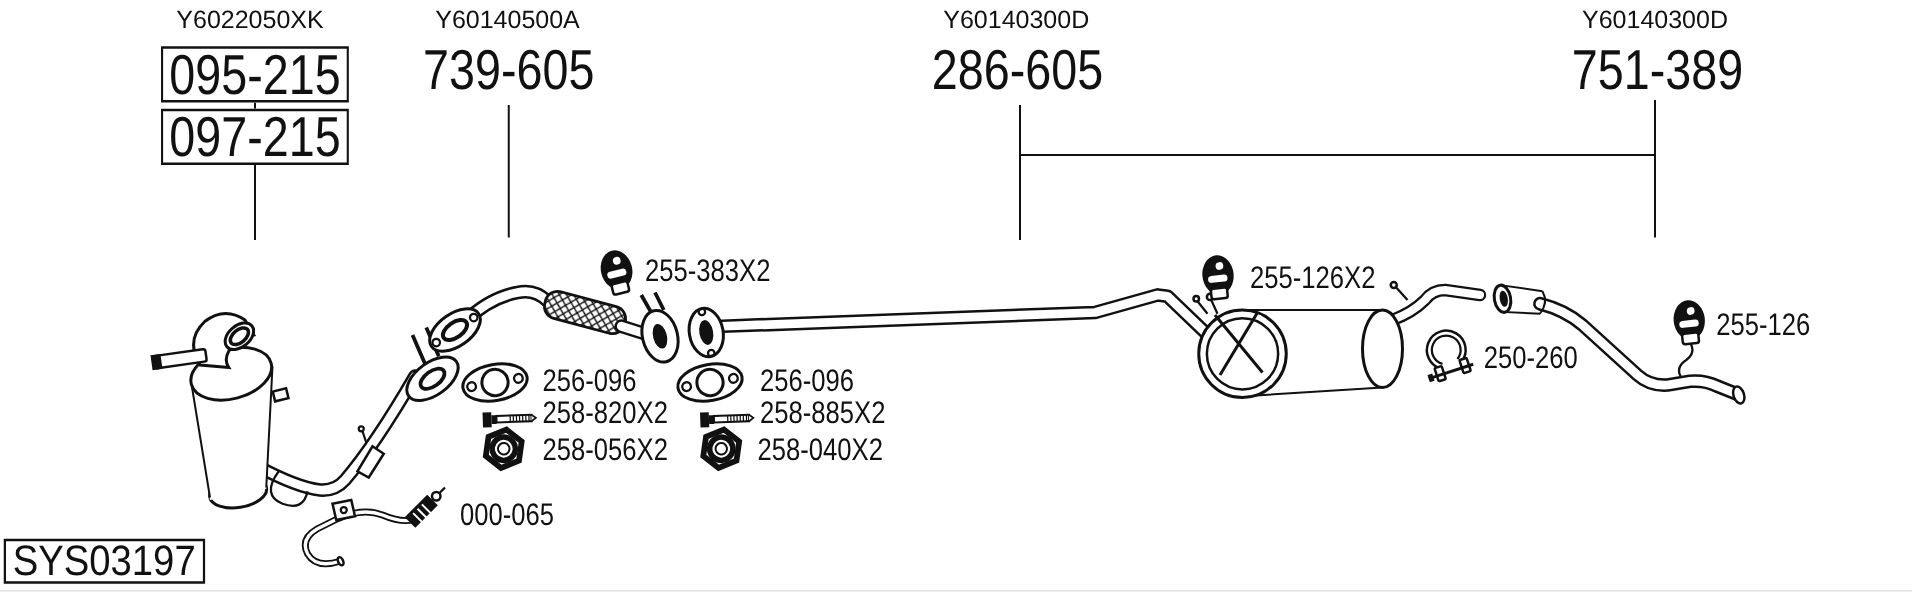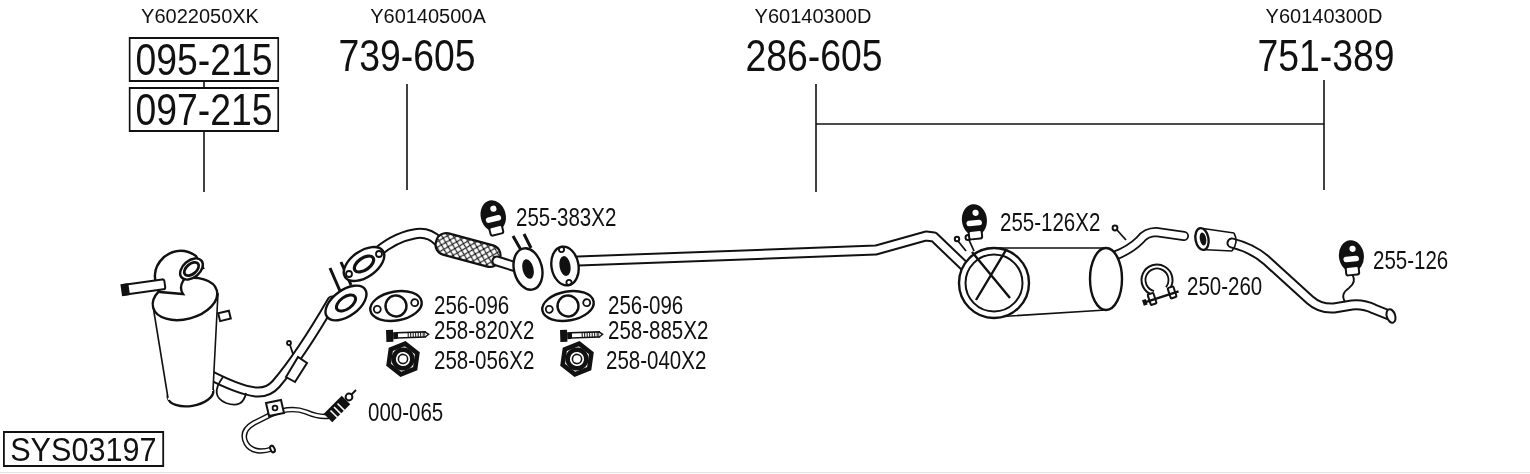--- a/index.html
+++ b/index.html
@@ -185,21 +185,21 @@
     <rect x="-13.5" y="11" width="6" height="11" rx="1" class="s20"></rect>
     <rect x="7.5" y="11" width="6" height="11" rx="1" class="s20"></rect>
     <path d="M-17 17.5 L17 17.5" stroke="#111" stroke-width="2.4"></path>
     <rect x="-20.5" y="14.5" width="4" height="6" fill="#111"></rect>
   </g>
 
   <rect x="0" y="472" width="1530" height="1.2" fill="#e3e3e3"></rect>
 </svg>
 
   <div class="lbl code" style="left:200px;top:6px;">Y6022050XK</div>
-  <div class="lbl code" style="left:428px;top:6px;">Y60140500A</div>
+  <div class="lbl code" style="left:406px;top:6px;">Y60140500A</div>
   <div class="lbl code" style="left:813px;top:6px;">Y60140300D</div>
   <div class="lbl code" style="left:1324px;top:6px;">Y60140300D</div>
 
   <div class="lbl numbox" style="left:204px;top:37px;">095-215</div>
   <div class="lbl numbox" style="left:204px;top:87px;">097-215</div>
   <div class="lbl num" style="left:407px;top:33px;">739-605</div>
   <div class="lbl num" style="left:814px;top:33px;">286-605</div>
   <div class="lbl num" style="left:1326px;top:33px;">751-389</div>
 
   <div class="lbl plabel" style="left:516px;top:205px;">255-383X2</div>

